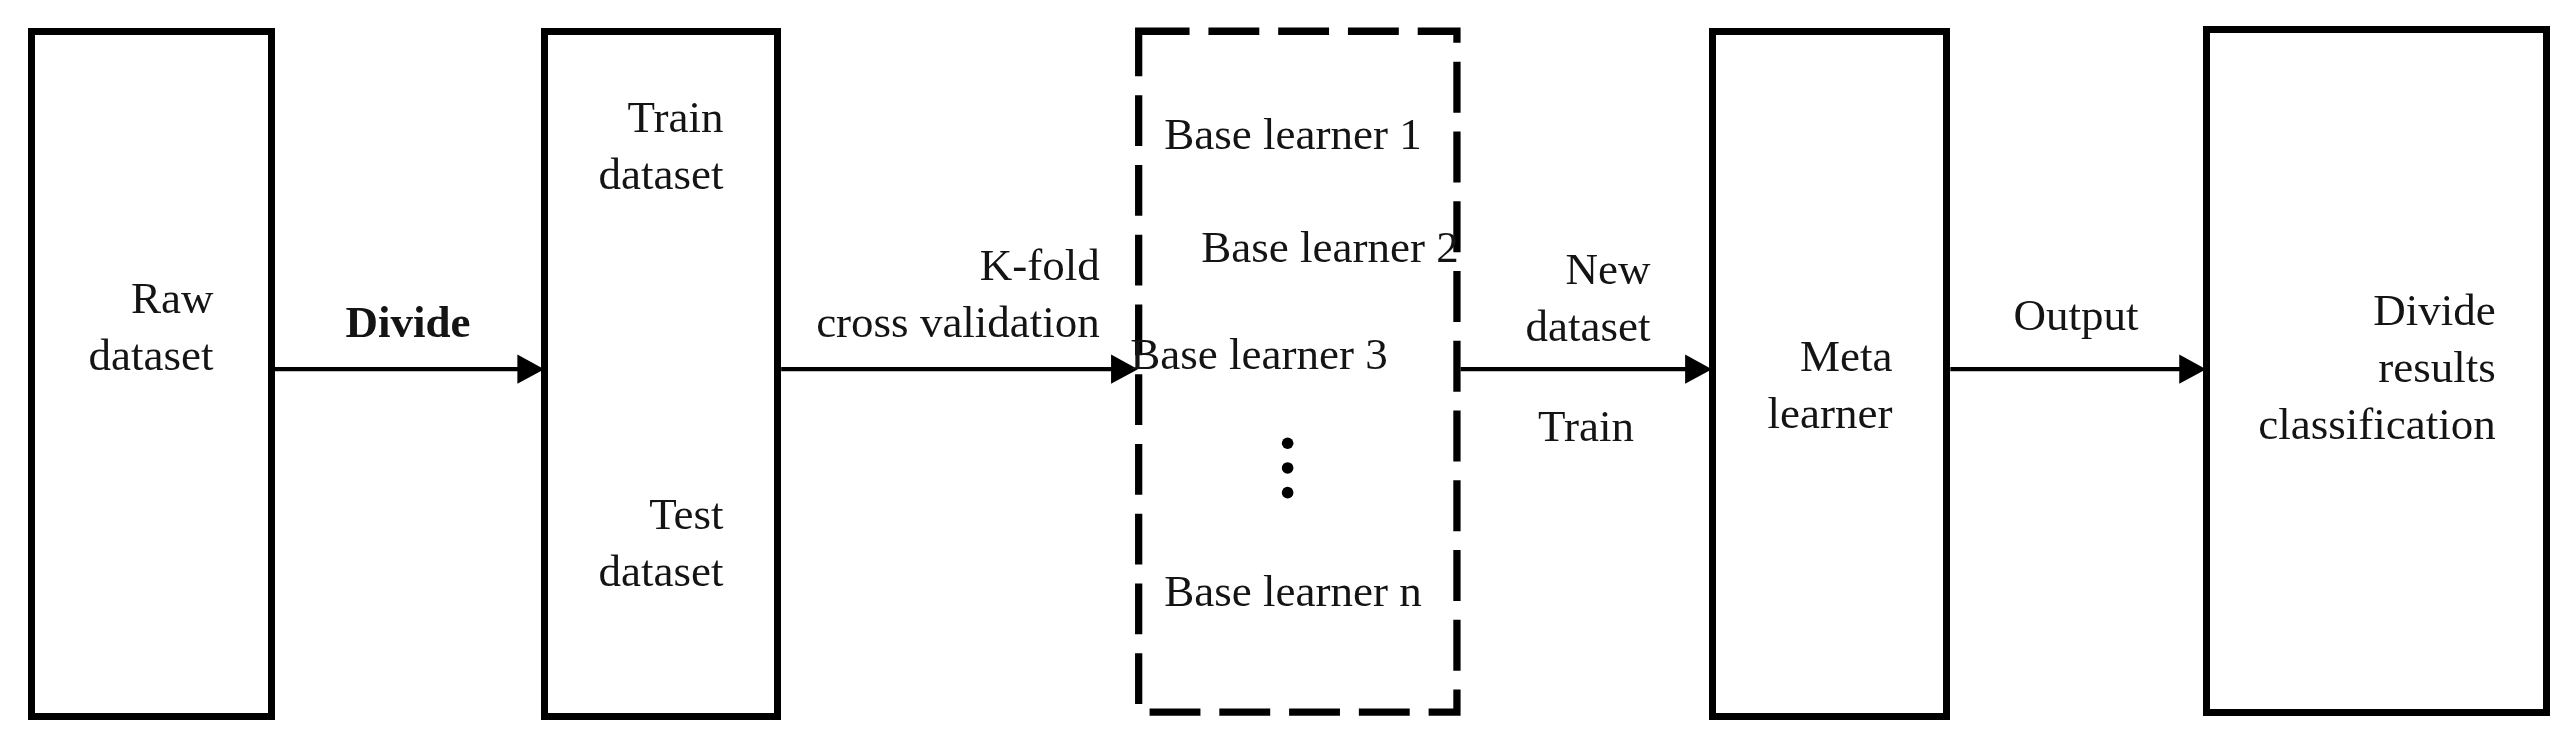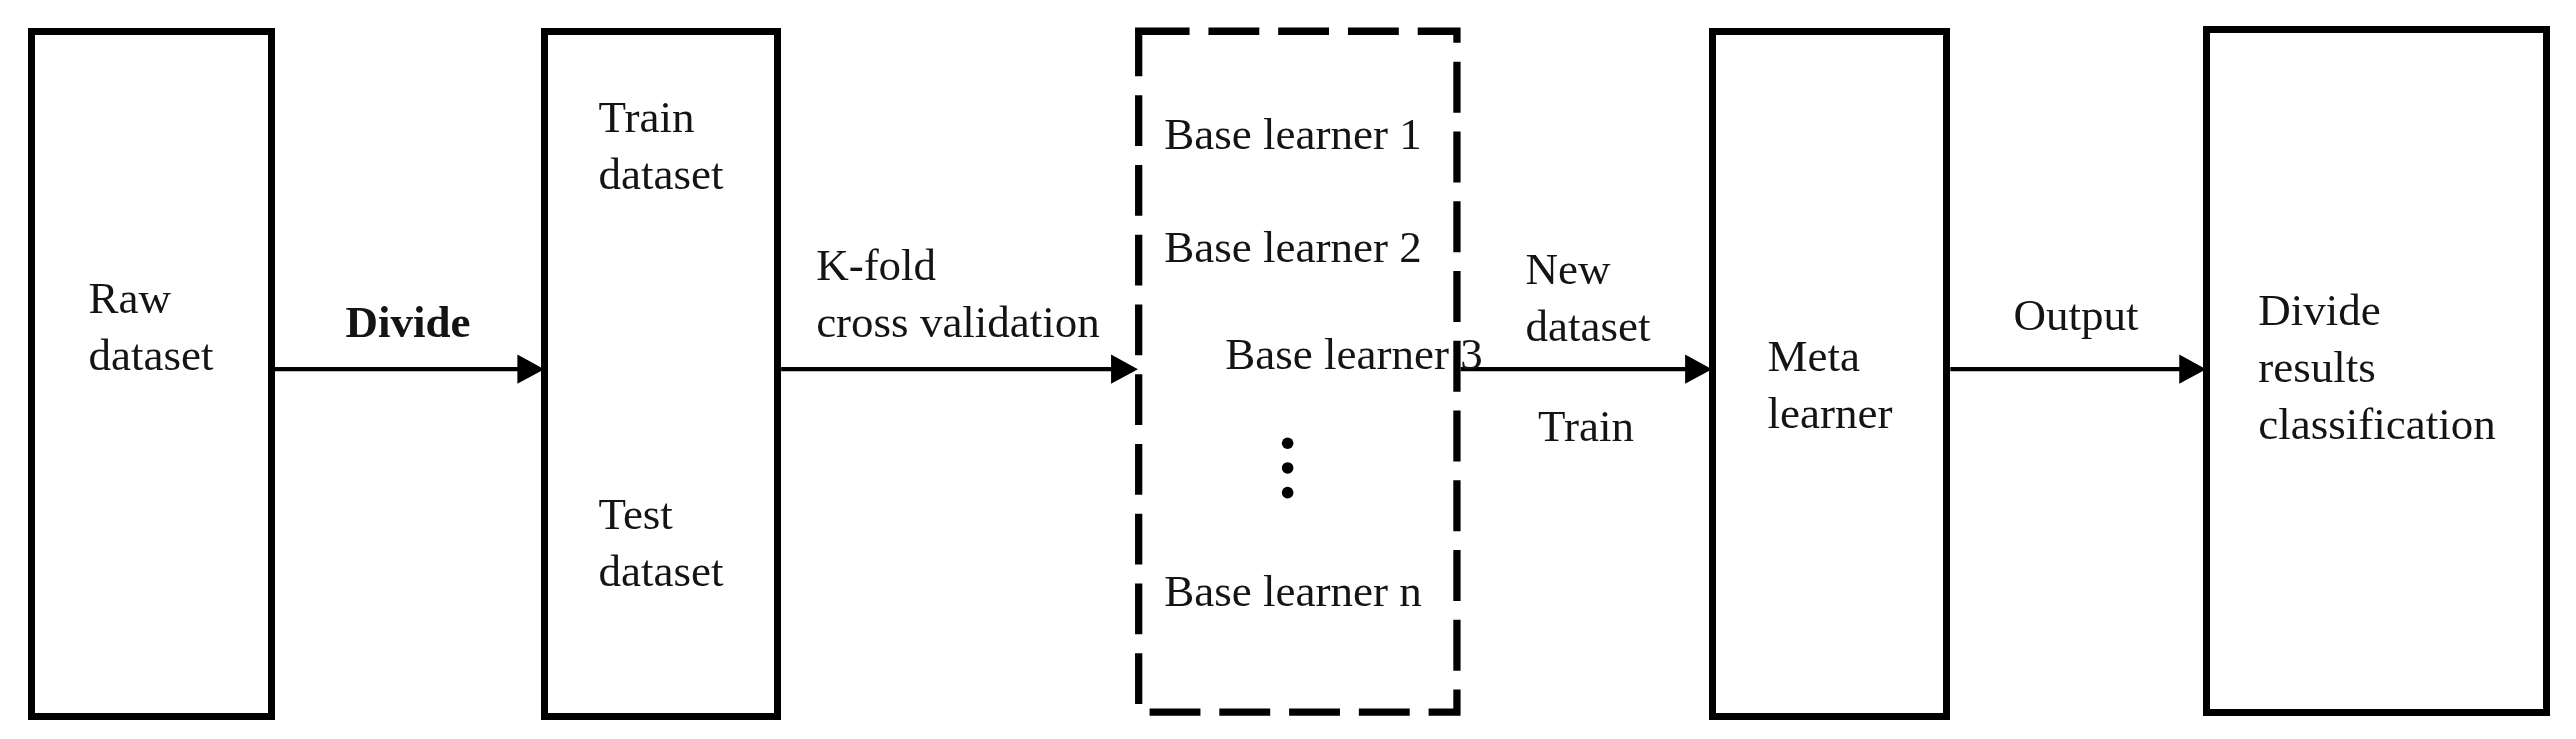--- a/index.html
+++ b/index.html
@@ -24,21 +24,21 @@
   }
   .box {
     position: absolute;
     border: 7.3px solid #000000;
     background: transparent;
     box-sizing: border-box;
   }
   .label {
     position: absolute;
     transform: translateX(-50%);
-    text-align: left;
+    text-align: right;
     font-size: 45px;
     line-height: 57px;
     color: #141414;
     white-space: nowrap;
   }
   .label .ln { display: block; }
 </style>
 </head>
 <body>
 
@@ -83,24 +83,24 @@
   </div>
 
   <div class="label" style="left:661px; top:486px;">
     <span class="ln">Test</span>
     <span class="ln">dataset</span>
   </div>
 
   <div class="label" style="left:1293px; top:106px;">
     <span class="ln">Base learner 1</span>
   </div>
-  <div class="label" style="left:1293px; top:219px;">
+  <div class="label" style="left:1330px; top:219px;">
     <span class="ln">Base learner 2</span>
   </div>
-  <div class="label" style="left:1354px; top:326px;">
+  <div class="label" style="left:1259px; top:326px;">
     <span class="ln">Base learner 3</span>
   </div>
   <div class="label" style="left:1293px; top:563px;">
     <span class="ln">Base learner n</span>
   </div>
 
   <div class="label" style="left:1830px; top:315px;margin-top:13px;">
     <span class="ln">Meta</span>
     <span class="ln">learner</span>
   </div>

